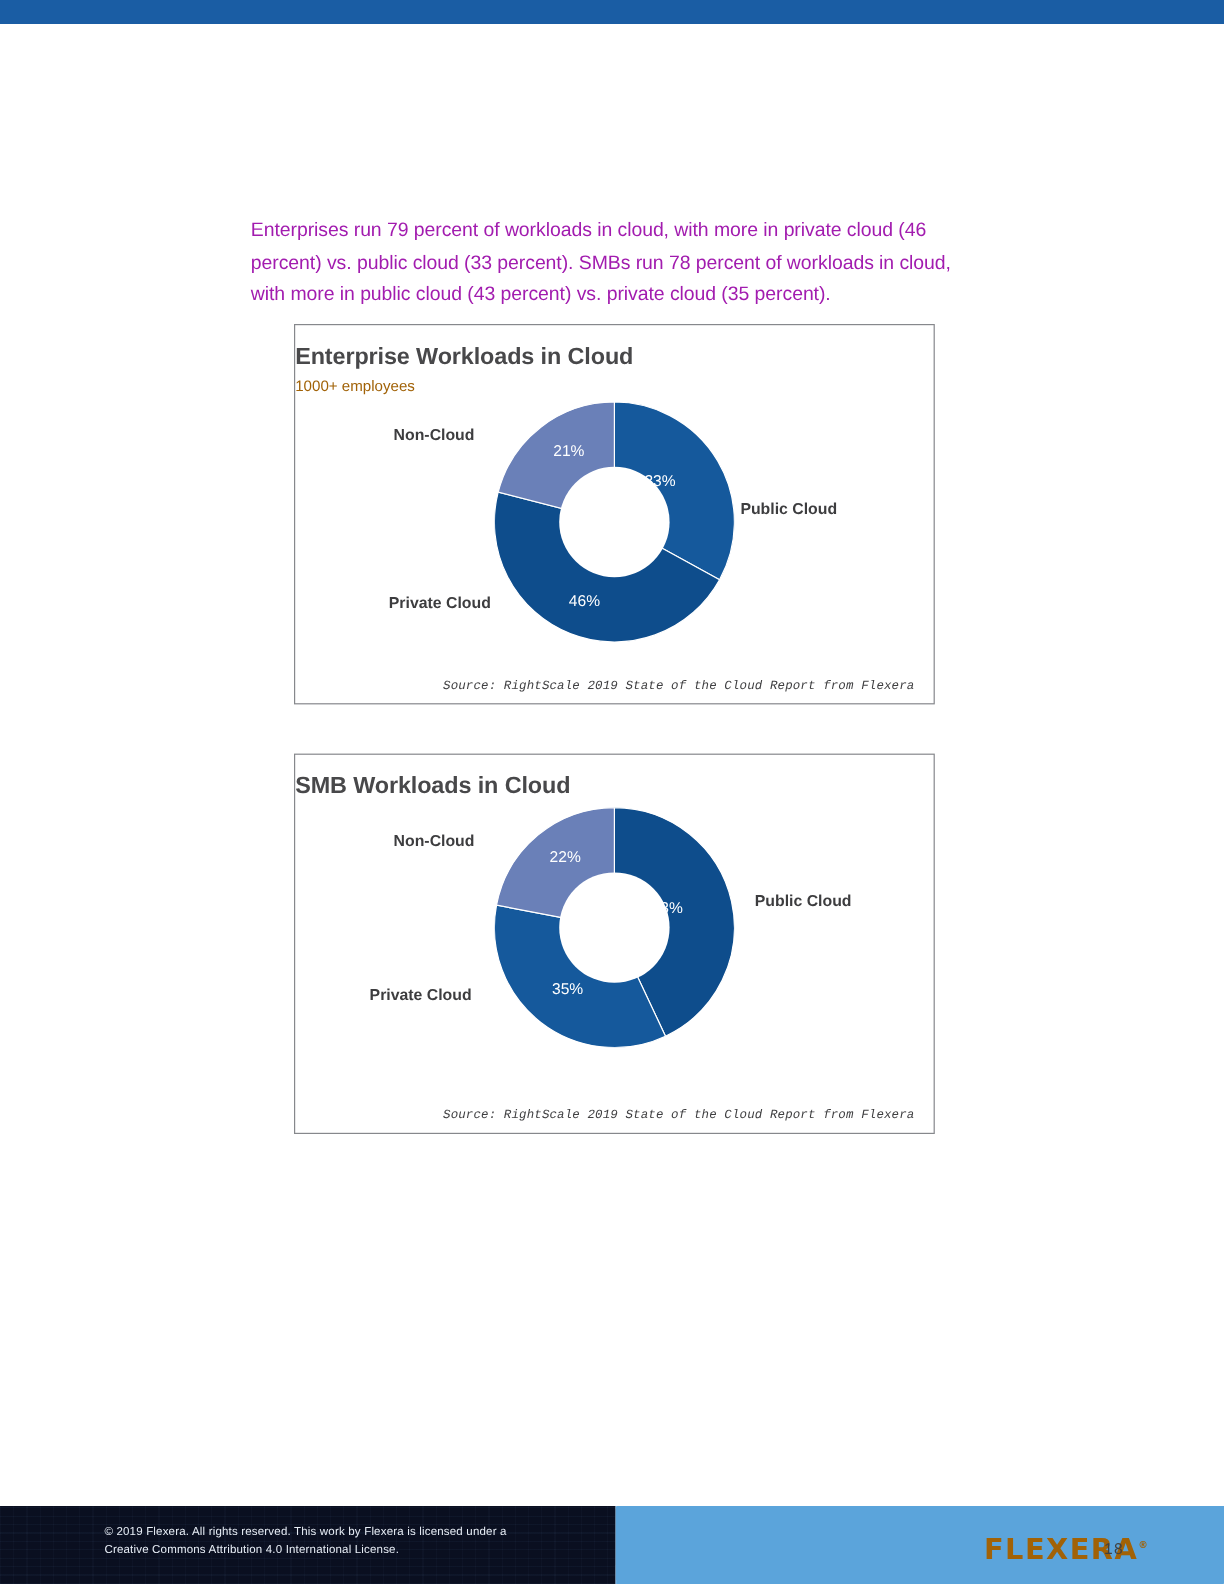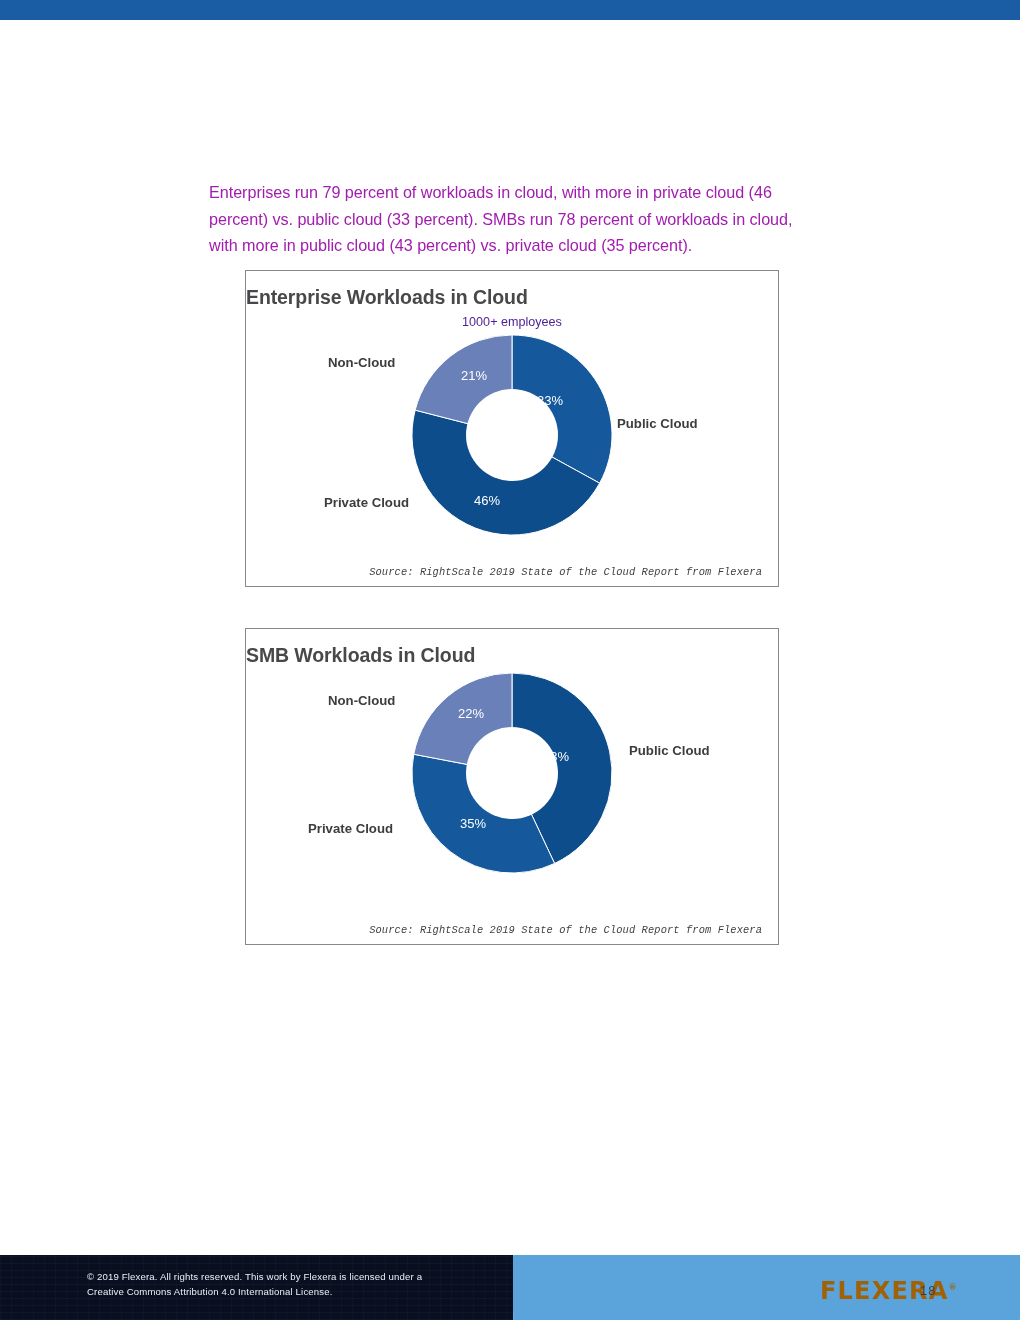--- a/index.html
+++ b/index.html
@@ -43,23 +43,23 @@
 
   .chart-title {
     text-align: left;
     font-size: 19.5px;
     font-weight: bold;
     color: #48484a;
     margin-top: 15px;
     letter-spacing: -0.1px;
   }
   .chart-subtitle {
-    text-align: center;
+    text-align: left;
     font-size: 12.6px;
-    color: #4c1d95;
+    color: #a16207;
     margin-top: 6px;
   }
 
   .chart-body {
     position: relative;
     width: 100%;
     height: 215px;
     margin-top: 4px;
   }
 

